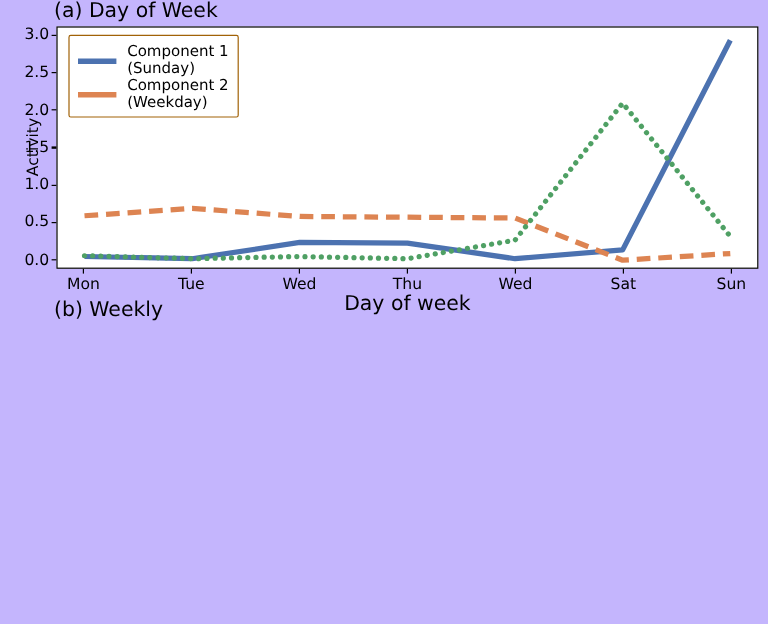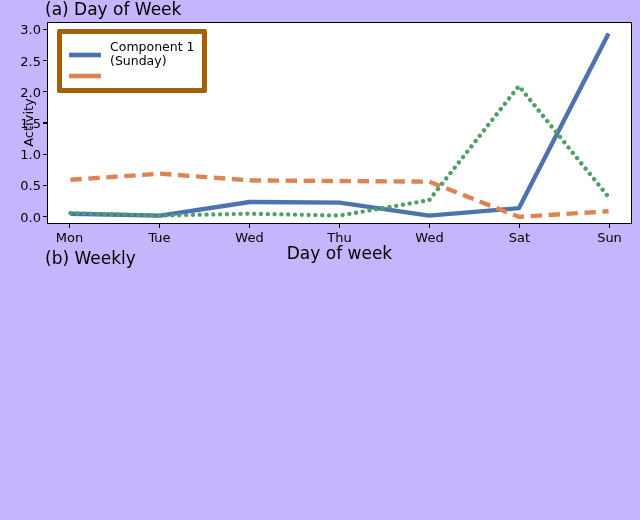--- a/index.html
+++ b/index.html
@@ -95,21 +95,21 @@
     position: absolute;
     background: #000000;
   }
   .ytick-mark { width: 4px; height: 1.3px; }
   .xtick-mark { width: 1.3px; height: 4px; }
 
   
   .legend {
     position: absolute;
     background: #ffffff;
-    border: 5px solid #a16207;
+    border: 1px solid #a16207;
     border-radius: 2px;
     padding: 5px 7px 5px 6px;
     box-sizing: border-box;
   }
   #legend-a { left: 57px; top: 29px; }
 
   .legend-row {
     display: flex;
     align-items: center;
     margin: 1px 0;
@@ -181,20 +181,24 @@
             </svg></div>
           <div class="legend-text">
             <div>Component 1</div>
             <div>(Sunday)</div>
           </div>
         </div>
         <div class="legend-row">
           <div class="legend-swatch"><svg width="34" height="14" viewBox="0 0 34 14">
               <line x1="1" y1="7" x2="33" y2="7" stroke="#DD8452" stroke-width="4.6" stroke-linecap="butt" stroke-dasharray="32,1"></line>
             </svg></div>
+          <div class="legend-text">
+            <div>Component 2</div>
+            <div>(Weekday)</div>
+          </div>
         </div>
       </div>
   </div>
 
   <div class="panel" id="panel-b">
     <div class="panel-title">(b) Weekly</div>
 
     <div id="ticks-b"></div>
 
   </div>

